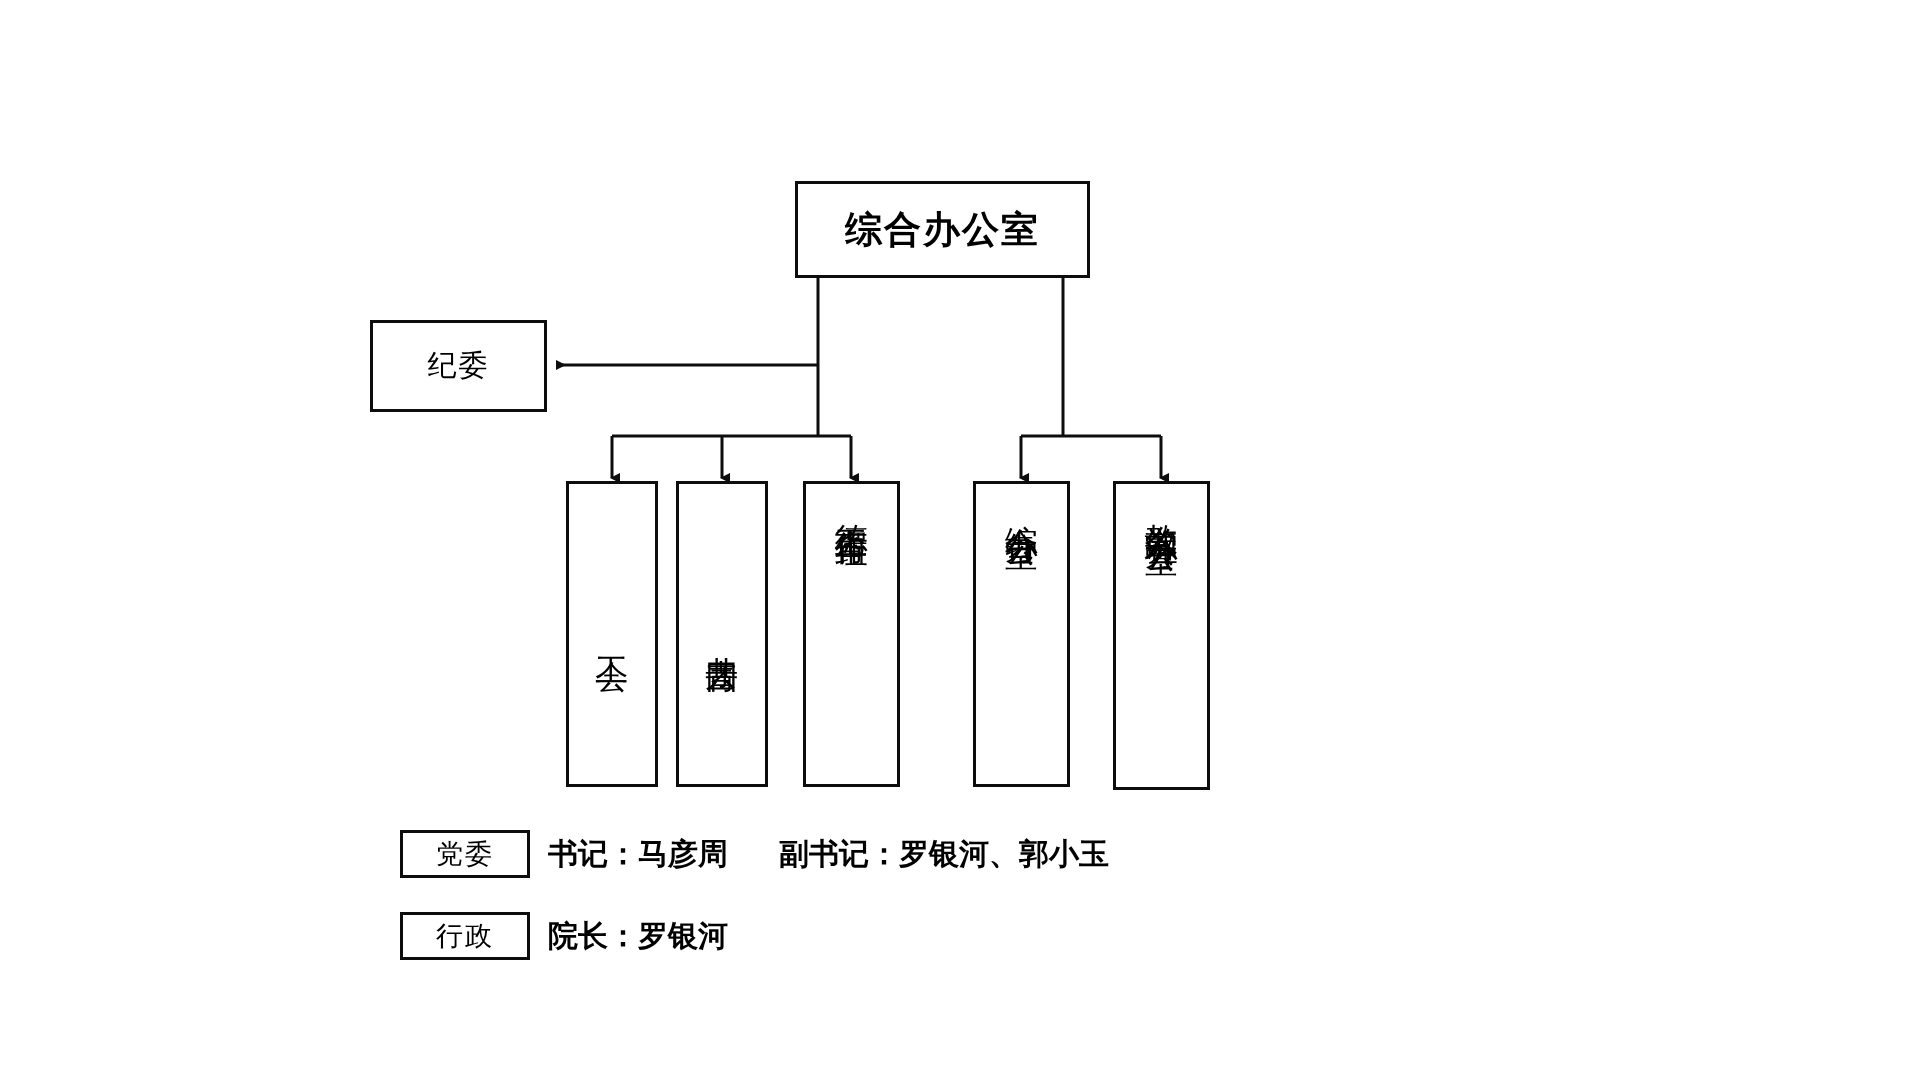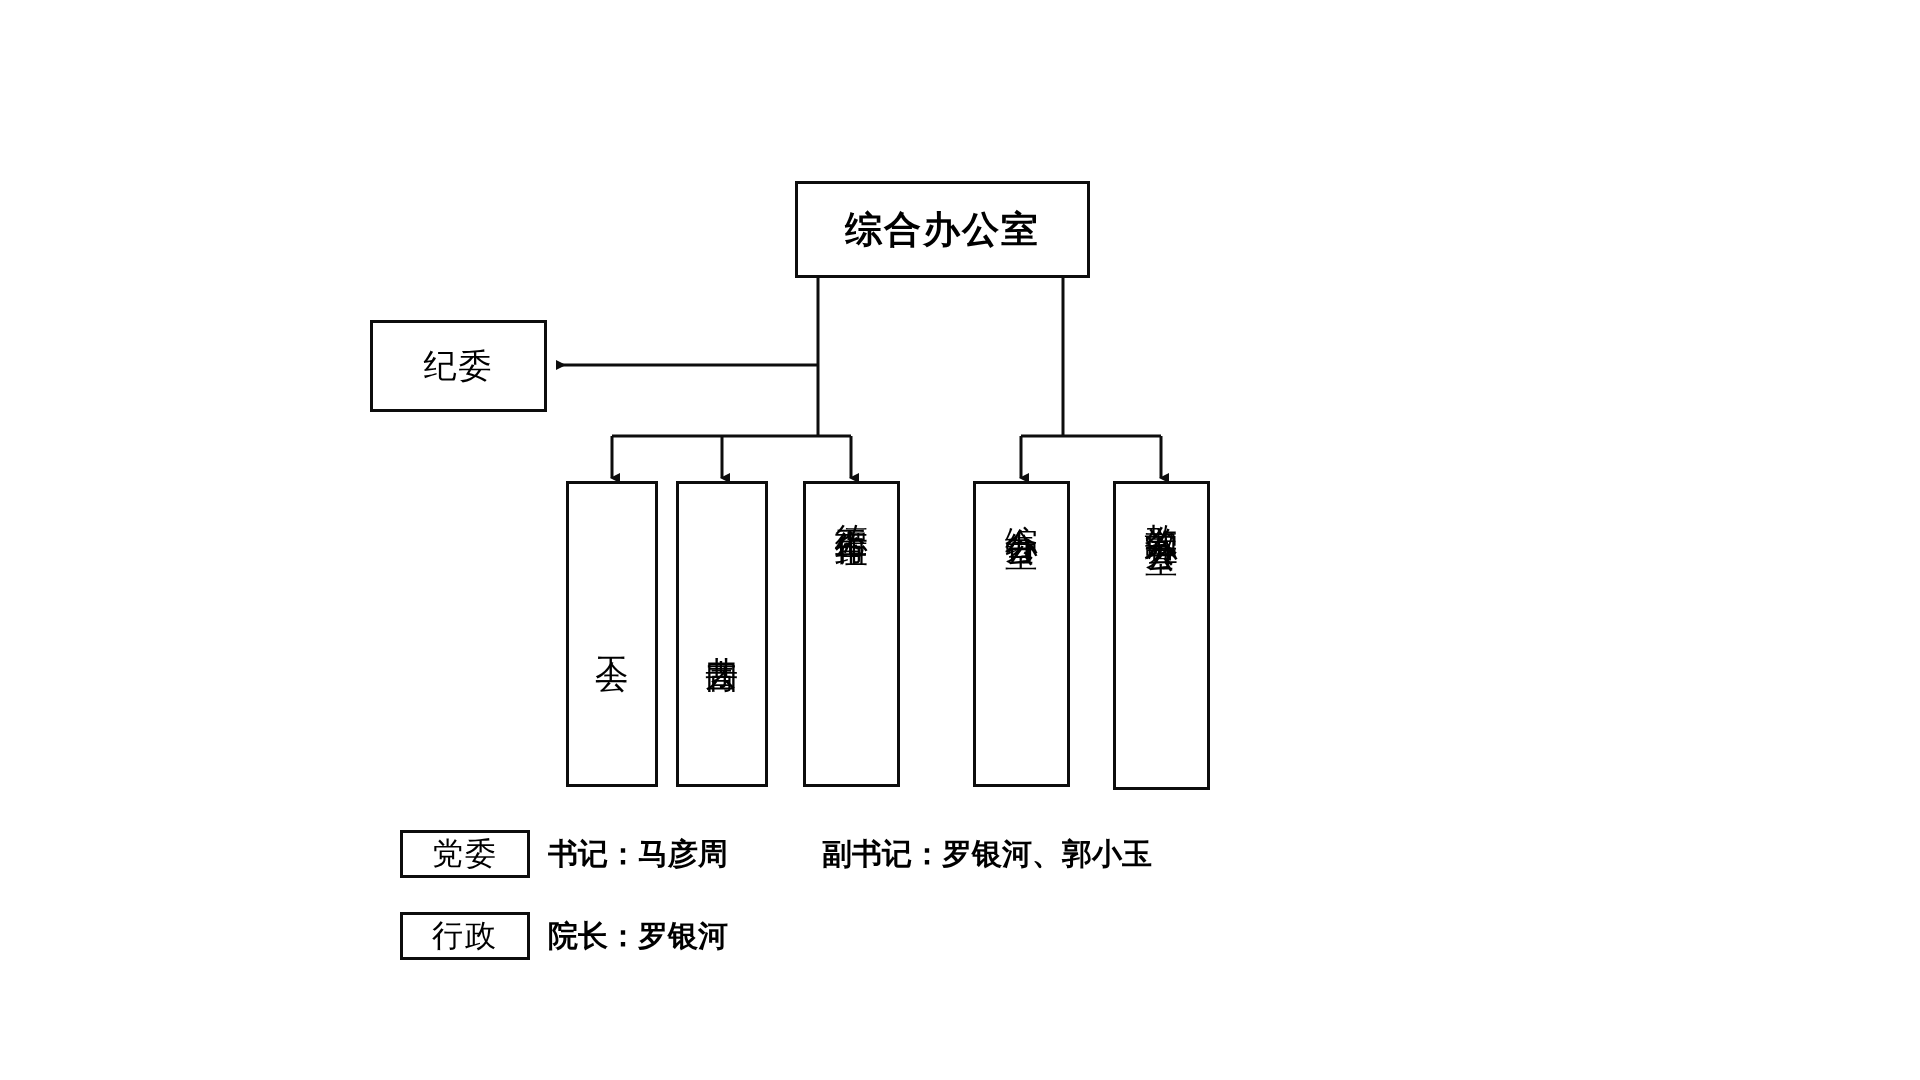--- a/index.html
+++ b/index.html
@@ -55,21 +55,21 @@
   }
 
   
   .node-side {
     left: 370px;
     top: 320px;
     width: 177px;
     height: 92px;
   }
   .node-side .node-label {
-    font-size: 33px;
+    font-size: 29px;
     font-weight: 400;
     letter-spacing: 2px;
     font-family: Liberation Serif, serif;
   }
 
   
   .node-dept {
     align-items: flex-start;
     justify-content: center;
     padding-top: 14px;
@@ -97,33 +97,33 @@
   }
   .legend-tag {
     box-sizing: border-box;
     border: 3px solid #0d0d0d;
     background: #ffffff;
     width: 130px;
     height: 48px;
     display: flex;
     align-items: center;
     justify-content: center;
-    font-size: 31px;
+    font-size: 27px;
     letter-spacing: 2px;
     font-family: "Liberation Sans", "DejaVu Sans", sans-serif;
   }
   .legend-primary {
     font-size: 30px;
     font-weight: 700;
     margin-left: 18px;
   }
   .legend-secondary {
     font-size: 30px;
     font-weight: 700;
-    margin-left: 94px;
+    margin-left: 51px;
   }
 </style>
 </head>
 <body>
 
 <div id="chart-root">
 
   <svg id="connector-layer" viewBox="0 0 1920 1080" width="1920" height="1080">
     <defs>
       <marker id="arrow-down" markerWidth="10" markerHeight="10" refX="5" refY="8" orient="auto" markerUnits="userSpaceOnUse">

